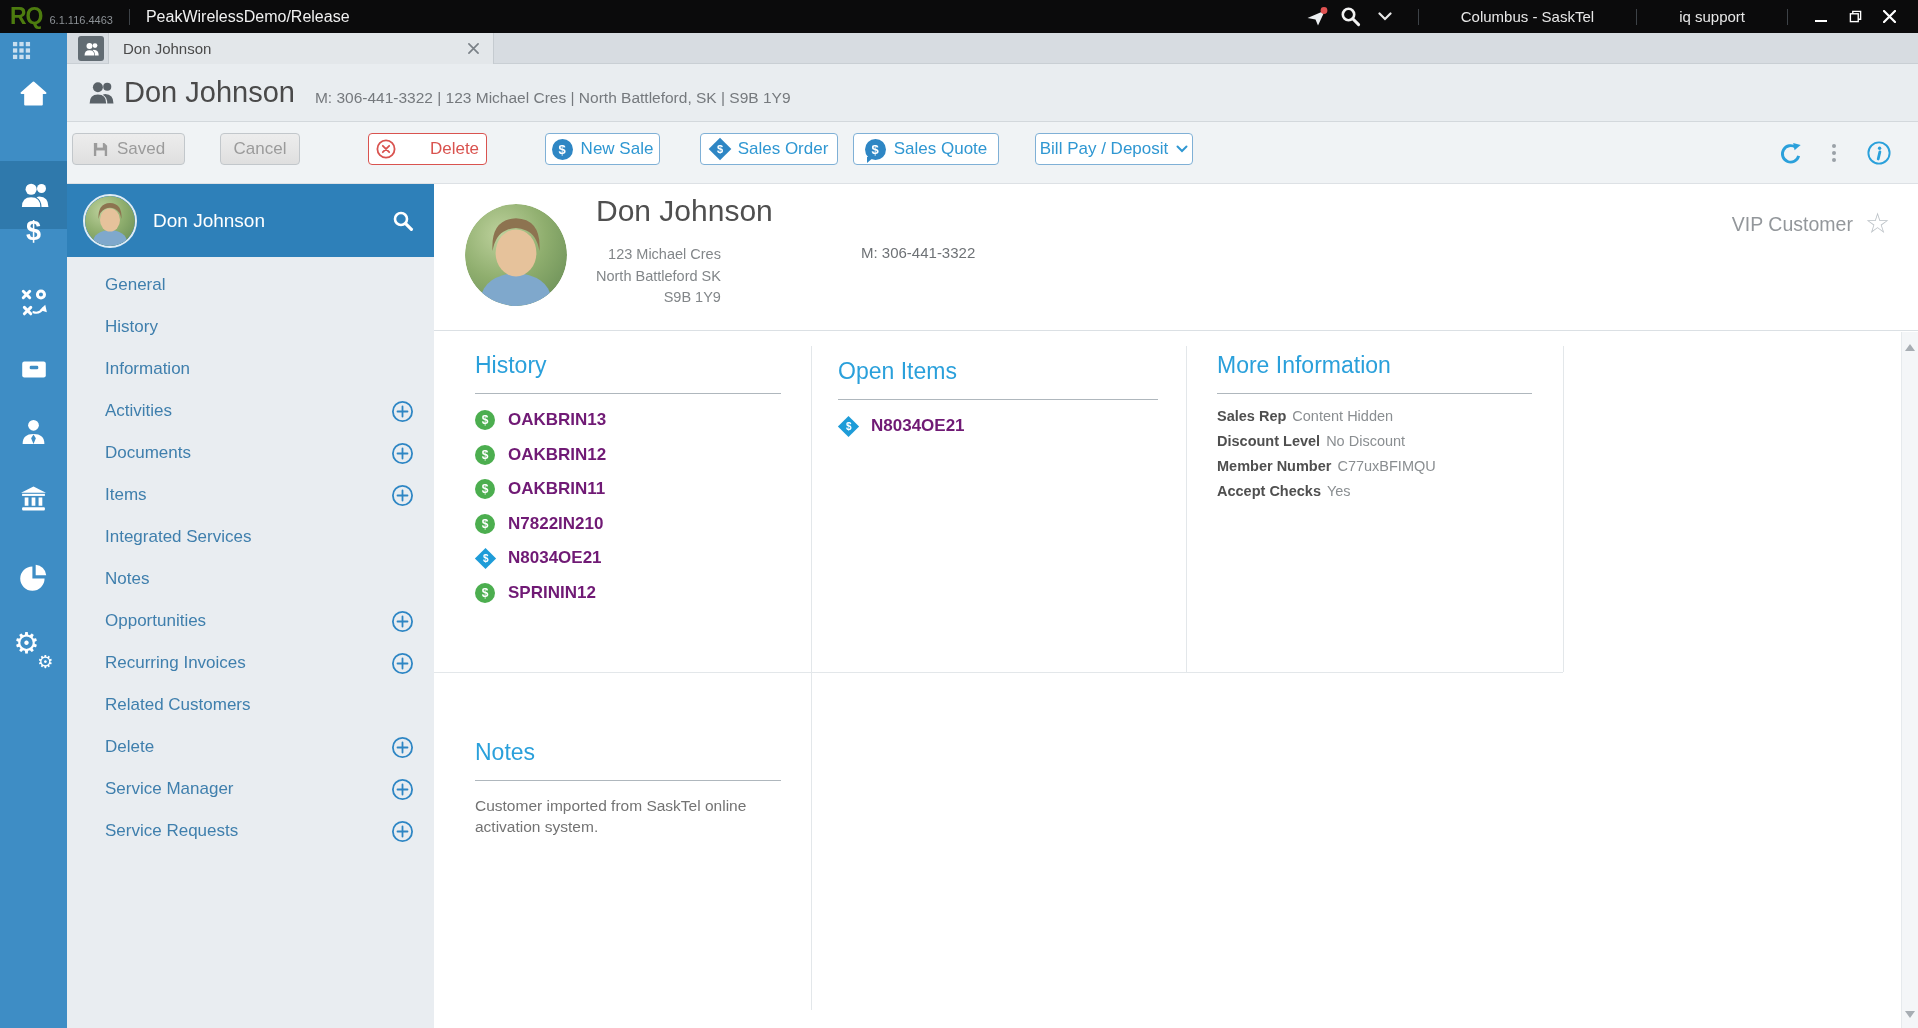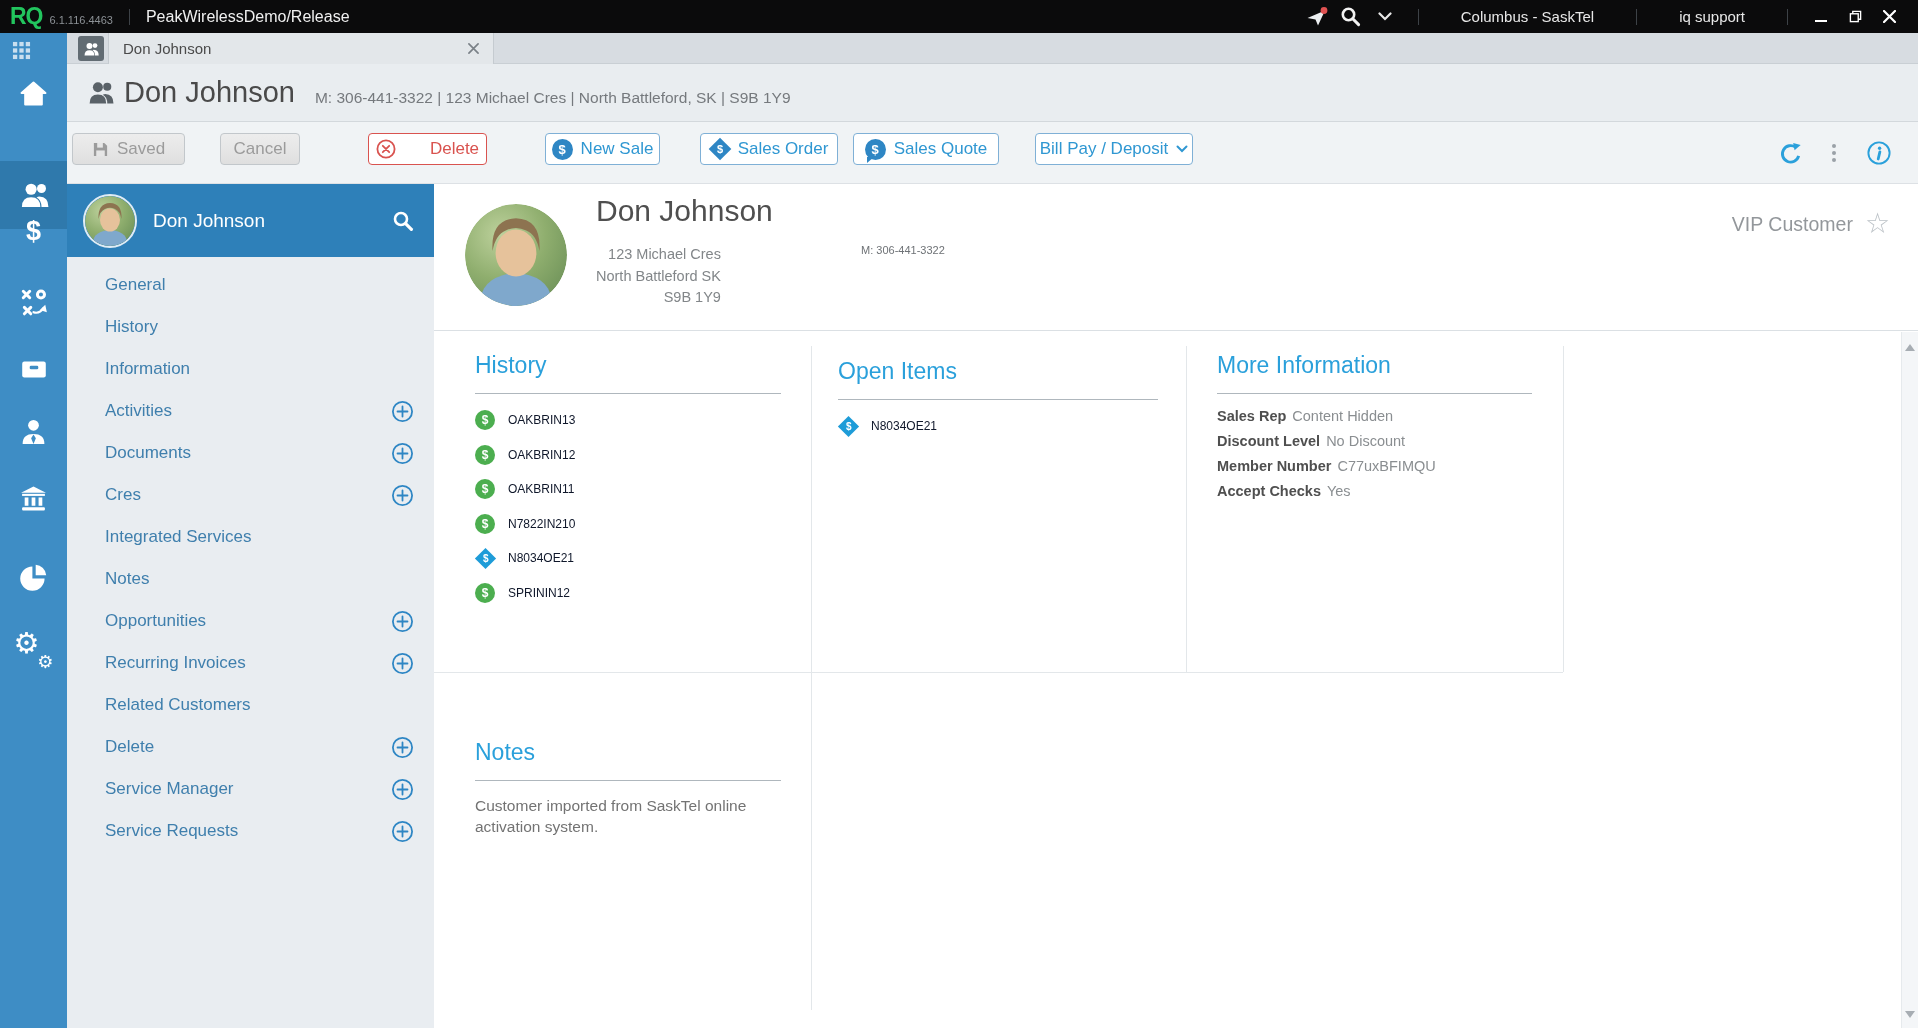--- a/index.html
+++ b/index.html
@@ -4,21 +4,21 @@
 <style>
   * { margin:0; padding:0; box-sizing:border-box; }
   html,body { width:1918px; height:1028px; overflow:hidden; }
   body { font-family:"Liberation Sans", sans-serif; background:#fff; }
   .abs { position:absolute; }
   #app { position:relative; width:1918px; height:1028px; background:#fff; overflow:hidden; }
 
   
   .titlebar { left:0; top:0; width:1918px; height:33px; background:#0b0b0c; display:flex; align-items:center; color:#fff; }
   .tb-left { display:flex; align-items:center; padding-left:10px; }
-  .tb-logo { font-size:23px; font-weight:800; letter-spacing:-1px; color:#22c55e; }
+  .tb-logo { font-size:23px; font-weight:800; letter-spacing:-1px; color:#4d7c0f; }
   .tb-version { font-size:11px; color:#8c9196; margin-left:7px; margin-top:7px; }
   .tb-sep { width:1px; height:16px; background:#3d4247; margin:0 16px; }
   .tb-env { font-size:16px; color:#f0f0f0; font-weight:300; }
   .tb-right { margin-left:auto; display:flex; align-items:center; padding-right:12px; }
   .tb-ic { display:flex; align-items:center; justify-content:center; width:34px; height:33px; cursor:pointer; }
   .tb-text { font-size:15px; color:#e8e8e8; padding:0 26px; font-weight:300; cursor:pointer; }
   .winbtn { width:34px; height:33px; display:flex; align-items:center; justify-content:center; cursor:pointer; }
   .min-bar { width:12px; height:2px; background:#fff; margin-top:8px; }
 
   
@@ -68,33 +68,33 @@
   .nav-search { margin-left:auto; display:flex; cursor:pointer; }
   .nav-list { padding-top:7px; }
   .nav-item { height:42px; display:flex; align-items:center; padding:0 20px 0 38px; color:#3f7fad; font-size:17px; cursor:pointer; }
   .nav-add { margin-left:auto; display:flex; cursor:pointer; }
 
   
   .main { left:434px; top:184px; width:1484px; height:844px; background:#fff; }
   .prof-avatar { position:absolute; left:31px; top:20px; width:102px; height:102px; border-radius:50%; overflow:hidden; }
   .prof-name { position:absolute; left:162px; top:10px; font-size:30px; color:#4f4f4f; font-weight:400; }
   .prof-addr { position:absolute; left:162px; top:60px; font-size:14.5px; color:#828689; line-height:21.5px;text-align:right; }
-  .prof-phone { position:absolute; left:427px; top:60px; font-size:11px; color:#6e7276; }
+  .prof-phone { position:absolute; left:427px; top:60px; font-size:15px; color:#6e7276; }
   .prof-vip { position:absolute; right:28px; top:26px; display:flex; align-items:center; gap:12px; }
   .vip-label { font-size:19.5px; color:#93979b; font-weight:300; }
   .vip-star { font-size:28px; color:#bcc2c7; cursor:pointer; }
   .p-divider { position:absolute; left:0; top:146px; width:1484px; height:1px; background:#dbe0e4; }
   .gridline { position:absolute; background:#e3e7ea; }
 
   .card { position:absolute; width:330px; }
   .card h2 { font-size:23px; font-weight:400; color:#2aa0db; line-height:30px; }
   .card .rule { height:1px; background:#afb7bd; margin-top:13px; }
   .hist-items { margin-top:9px; }
   .hist-item { height:34.5px; display:flex; align-items:center; gap:13px; cursor:pointer; }
-  .hist-item .lbl { font-size:12px; color:#0f172a; }
+  .hist-item .lbl { font-size:17px; color:#701a75;font-weight:bold; }
   .dot-green { width:20px; height:20px; border-radius:50%; background:#4cae4f; color:#fff; font-weight:700; font-size:12px; display:flex; align-items:center; justify-content:center; flex:none; }
   .dia-blue { width:15px; height:15px; background:#1e9cd8; transform:rotate(45deg); display:flex; align-items:center; justify-content:center; flex:none; margin:0 2.5px; }
   .dia-blue > span { transform:rotate(-45deg); color:#fff; font-weight:700; font-size:10px; }
   .mi-fields { margin-top:10px; }
   .mi-row { font-size:14.5px; line-height:25px; }
   .mi-row b { color:#4f4f4f; }
   .mi-row span { color:#8a8e91; margin-left:6px; }
   .notes-text { margin-top:14px; font-size:15.5px; color:#737373; line-height:21px; width:312px; }
 
   
@@ -380,21 +380,21 @@
       <div class="nav-item">
           <span>Documents</span>
         <span class="nav-add">
             <svg width="23" height="23" viewBox="0 0 23 23">
               <circle cx="11.5" cy="11.5" r="9.6" stroke="#2e86c4" stroke-width="1.8" fill="none"></circle>
               <path d="M11.5 6.5 V16.5 M6.5 11.5 H16.5" stroke="#2e86c4" stroke-width="1.8" stroke-linecap="round"></path>
             </svg>
           </span>
         </div>
       <div class="nav-item">
-          <span>Cres</span>
+          <span>Items</span>
         <span class="nav-add">
             <svg width="23" height="23" viewBox="0 0 23 23">
               <circle cx="11.5" cy="11.5" r="9.6" stroke="#2e86c4" stroke-width="1.8" fill="none"></circle>
               <path d="M11.5 6.5 V16.5 M6.5 11.5 H16.5" stroke="#2e86c4" stroke-width="1.8" stroke-linecap="round"></path>
             </svg>
           </span>
         </div>
       <div class="nav-item">
           <span>Integrated Services</span>
         </div>

